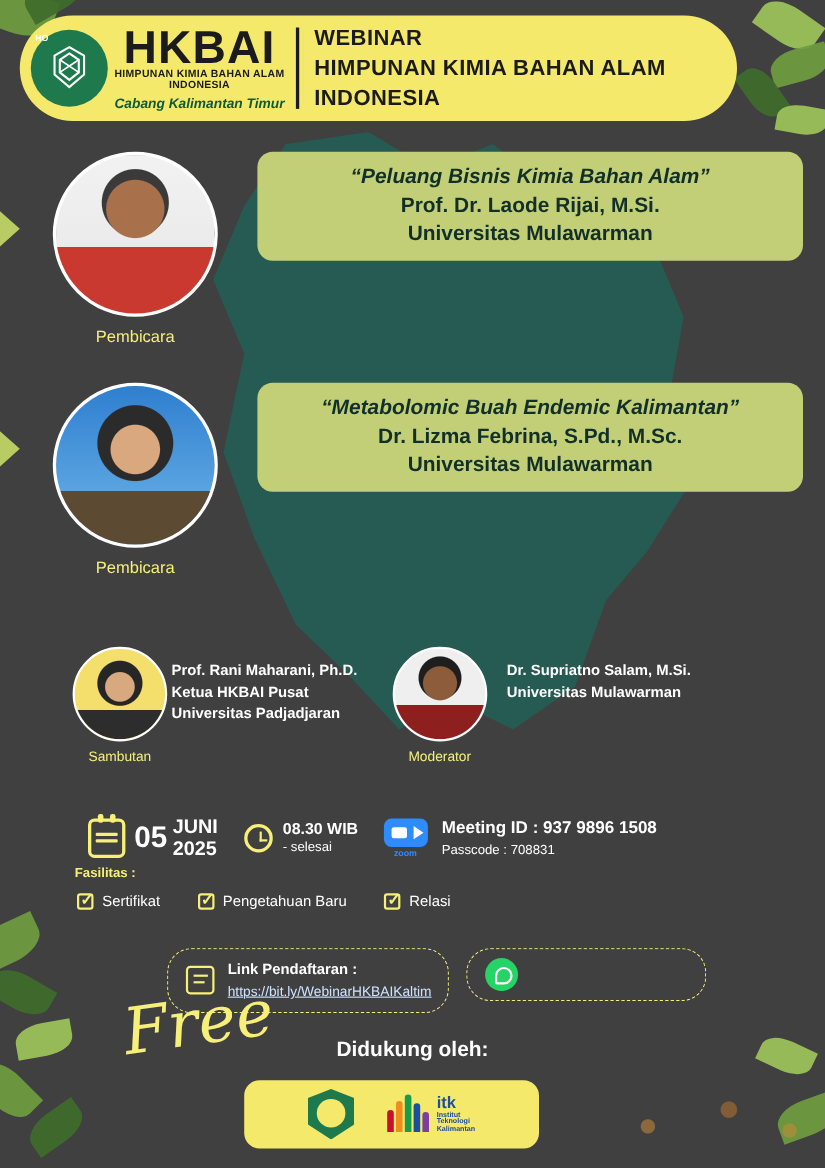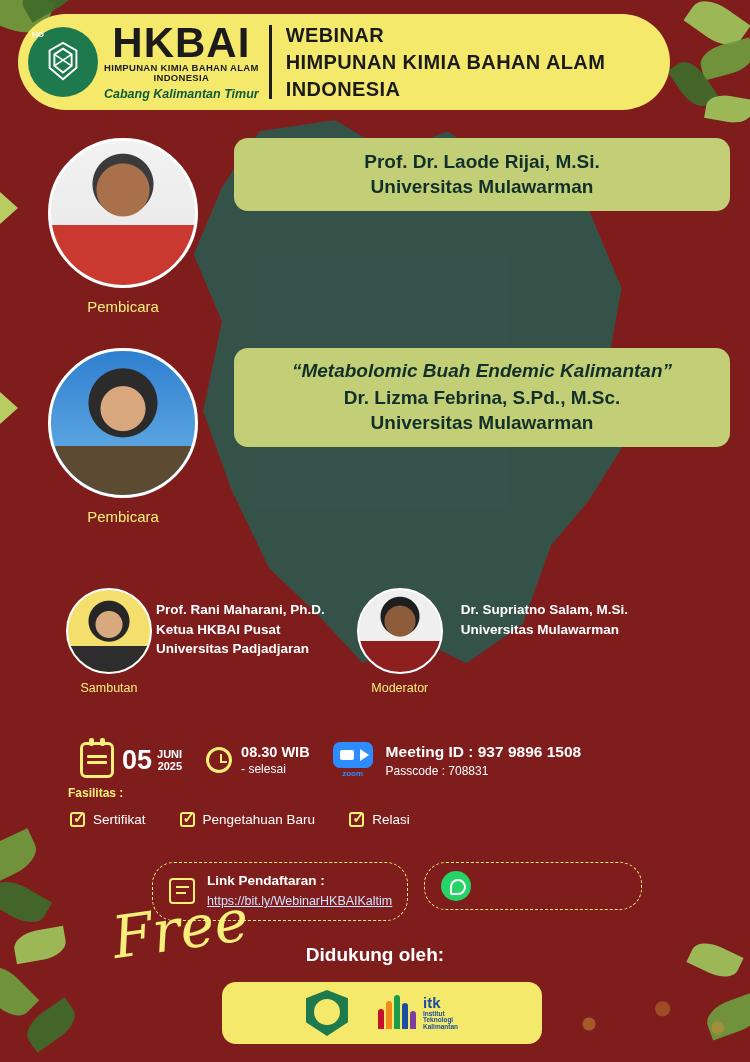--- a/index.html
+++ b/index.html
@@ -4,21 +4,21 @@
 <style>
   * { box-sizing: border-box; margin: 0; padding: 0; }
   html, body {
     width: 750px; height: 1062px;
     font-family: "Liberation Sans", sans-serif;
     overflow: hidden;
   }
   .poster {
     position: relative;
     width: 750px; height: 1062px;
-    background: #7f1d1d;
+    background: #404040;
     overflow: hidden;
   }
   
   .map-silhouette {
     position: absolute;
     left: 175px; top: 120px;
     width: 470px; height: 560px;
     background: #1d6559;
     opacity: .75;
     clip-path: polygon(18% 2%, 34% 0%, 46% 6%, 58% 2%, 70% 9%, 80% 7%, 88% 16%, 95% 30%,
@@ -120,21 +120,21 @@
     position: relative; flex: none;
   }
   .cal:before, .cal:after {
     content:""; position: absolute; top: -7px; width: 5px; height: 8px;
     background: #f6ef7a; border-radius: 2px;
   }
   .cal:before { left: 6px; } .cal:after { right: 6px; }
   .cal .lines { position:absolute; left:4px; right:4px; top:10px; }
   .cal .lines i { display:block; height:3px; background:#f6ef7a; margin-bottom:3px; border-radius:1px; }
   .date-num { font-size: 27px; font-weight: bold; color: #fff; margin-left: 8px; }
-  .date-mo { margin-left: 5px; font-size: 11px; font-weight: bold; color: #fff; line-height: 1.1; text-align: right; }
+  .date-mo { margin-left: 5px; font-size: 18px; font-weight: bold; color: #fff; line-height: 1.1; }
   .clock {
     width: 26px; height: 26px; border-radius: 50%; border: 3px solid #f6ef7a;
     position: relative; flex: none; margin-left: 24px;
   }
   .clock:before { content:""; position:absolute; left:11px; top:4px; width:2px; height:9px; background:#f6ef7a; }
   .clock:after  { content:""; position:absolute; left:11px; top:11px; width:7px; height:2px; background:#f6ef7a; }
   .time-txt { margin-left: 9px; color:#fff; font-size: 14.5px; font-weight: bold; line-height:1.2; }
   .time-txt .sel { font-size: 12px; font-weight: normal; }
   .zoom-ico {
     margin-left: 22px; width: 42px; text-align:center; flex:none;
@@ -197,21 +197,21 @@
     font-family: "DejaVu Serif", serif;
     font-style: italic; font-size: 58px; color: #f6ef7a;
     transform: rotate(-8deg);
   }
   .didukung {
     position: absolute; top: 944px; width: 750px; text-align: center;
     color: #fff; font-size: 19px; font-weight: bold;
   }
   .sponsor-band {
     position: absolute; left: 222px; top: 982px;
-    width: 320px; height: 62px;
+    width: 268px; height: 62px;
     background: #f5e96b; border-radius: 14px;
     display: flex; align-items: center; justify-content: center; gap: 28px;
   }
   .sp-logo { display: flex; align-items: center; }
   .sp-shield {
     width: 42px; height: 46px; background: #1e7a4d;
     clip-path: polygon(50% 0,100% 18%,100% 70%,50% 100%,0 70%,0 18%);
     position: relative;
   }
   .sp-shield:after {
@@ -283,20 +283,21 @@
     <div class="avatar-wrap">
       <div class="avatar" style="background:linear-gradient(#f2f2f2,#e6e6e6);">
         <div class="face" style="background:
                radial-gradient(circle at 50% 34%, #a9714b 0 26px, transparent 27px),
                radial-gradient(circle at 50% 30%, #3a3a3a 0 30px, transparent 31px),
                linear-gradient(#ffffff00 0 58%, #c9392f 58% 100%);"></div>
       </div>
       <div class="avatar-caption">Pembicara</div>
     </div>
     <div class="topic-card" style="margin-left:36px;width:496px;">
+      <div class="topic-title">“Peluang Bisnis Kimia Bahan Alam”</div>
       <div class="topic-name">Prof. Dr. Laode Rijai, M.Si.</div>
       <div class="topic-aff">Universitas Mulawarman</div>
     </div>
   </div>
 
   <div class="speaker-row" style="left:48px;top:348px;">
     <div class="avatar-wrap">
       <div class="avatar" style="background:linear-gradient(#2f7fd0,#6fb6e8);">
         <div class="face" style="background:
                radial-gradient(circle at 50% 40%, #d9a87f 0 22px, transparent 23px),

